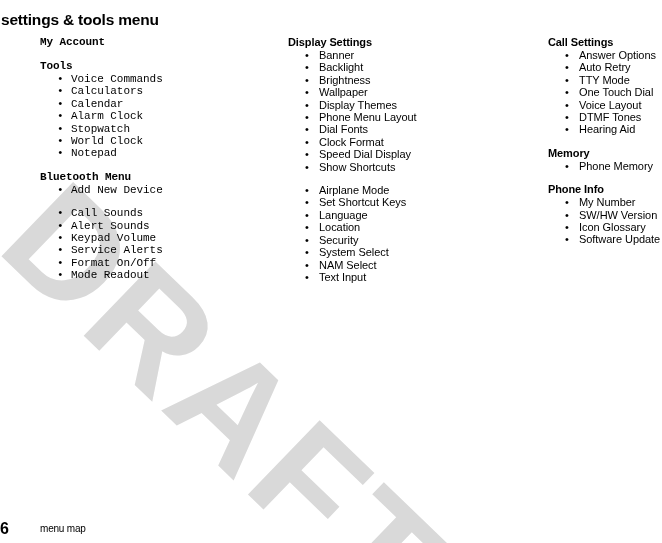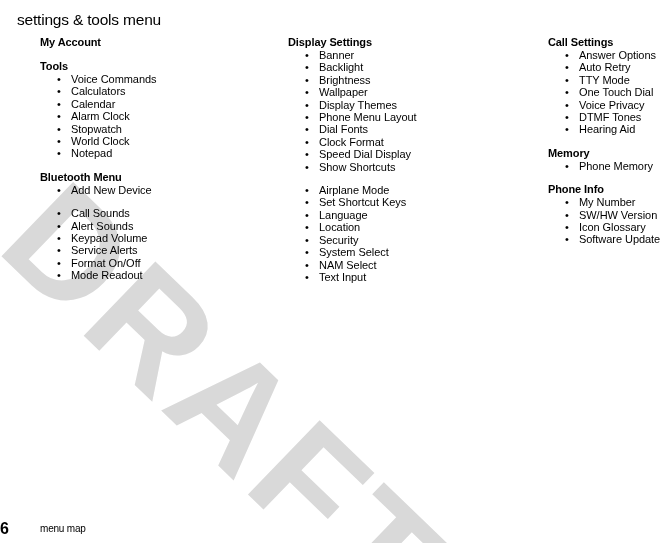--- a/index.html
+++ b/index.html
@@ -49,31 +49,30 @@
     width: 662px;
     height: 543px;
     z-index: 1;
   }
 
   #page-title {
     position: absolute;
     left: 1px;
     top: 0px;
     font-size: 15.5px;
-    font-weight: normal;
+    font-weight: bold;
     letter-spacing: -0.2px;
     line-height: 20px;
-    padding-left: 16px;
   }
 
   .column {
     position: absolute;
     top: 36px;
   }
-  #col-1 { left: 40px;  width: 230px; }
+  #col-1 { left: 40px;  width: 230px; font-family: Liberation Mono, monospace; }
   #col-2 { left: 288px; width: 240px; }
   #col-3 { left: 548px; width: 130px; }
 
   .section { margin-bottom: 11px; }
   .section:last-child { margin-bottom: 0; }
 
   .section-title {
     font-size: 11px;
     font-weight: bold;
     line-height: 13px;
@@ -202,21 +201,21 @@
       </div>
     </div>
   <div class="column" id="col-3">
       <div class="section">
         <div class="section-title">Call Settings</div>
         <ul class="item-list">
           <li><span class="bullet">•</span><span>Answer Options</span></li>
           <li><span class="bullet">•</span><span>Auto Retry</span></li>
           <li><span class="bullet">•</span><span>TTY Mode</span></li>
           <li><span class="bullet">•</span><span>One Touch Dial</span></li>
-          <li><span class="bullet">•</span><span>Voice Privacy</span></li>
+          <li><span class="bullet">•</span><span>Voice Layout</span></li>
           <li><span class="bullet">•</span><span>DTMF Tones</span></li>
           <li><span class="bullet">•</span><span>Hearing Aid</span></li>
         </ul>
       </div>
       <div class="section">
         <div class="section-title">Memory</div>
         <ul class="item-list">
           <li><span class="bullet">•</span><span>Phone Memory</span></li>
         </ul>
       </div>

